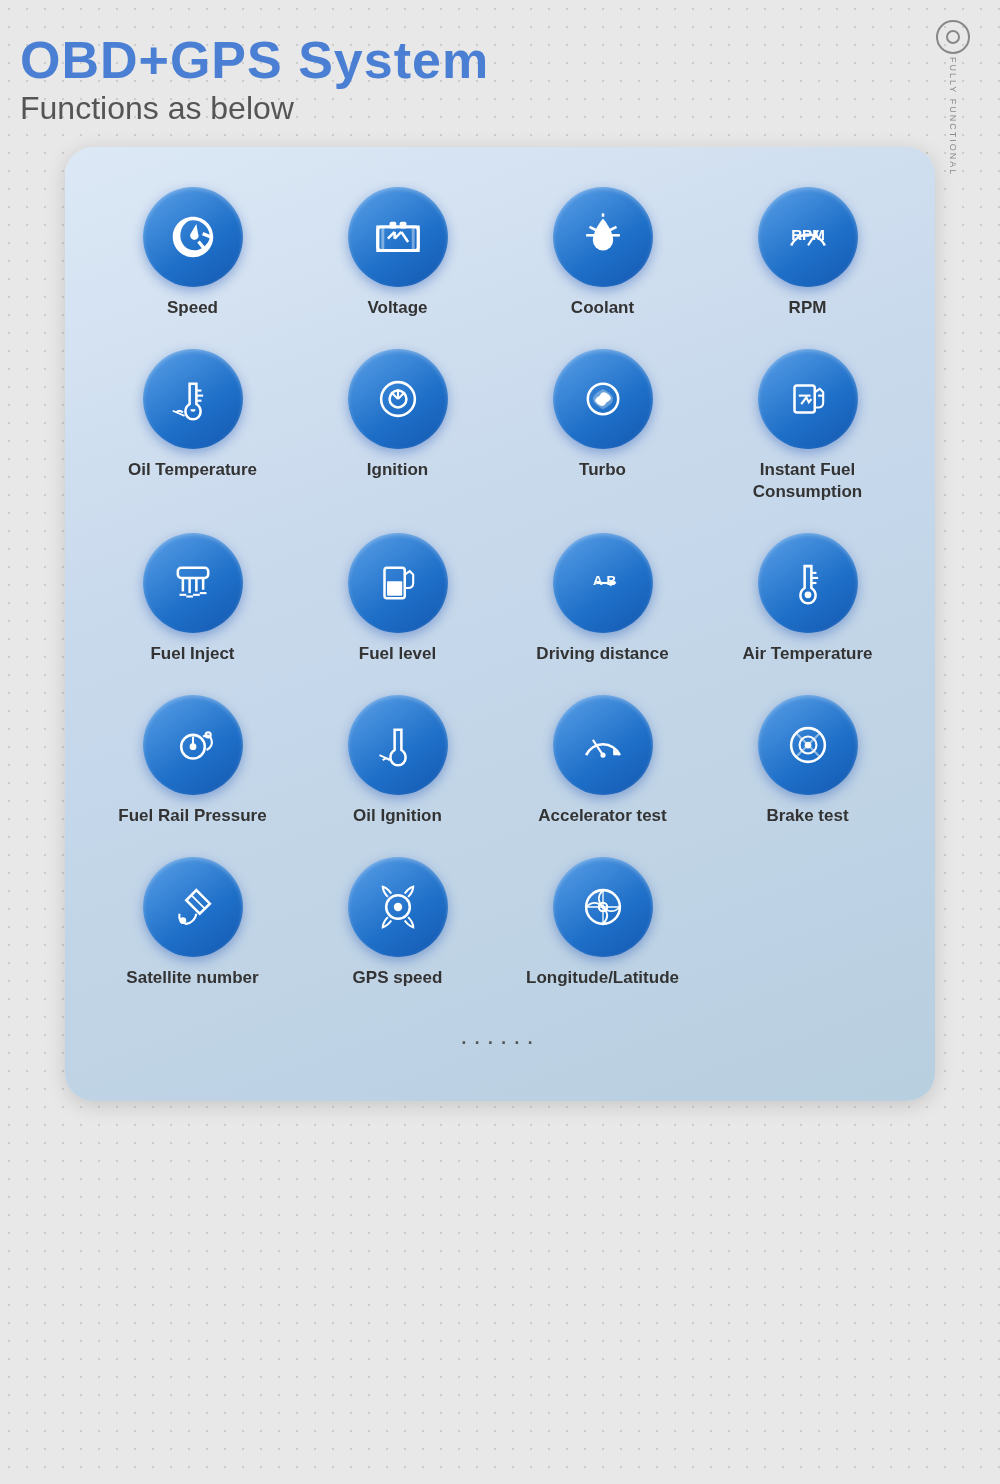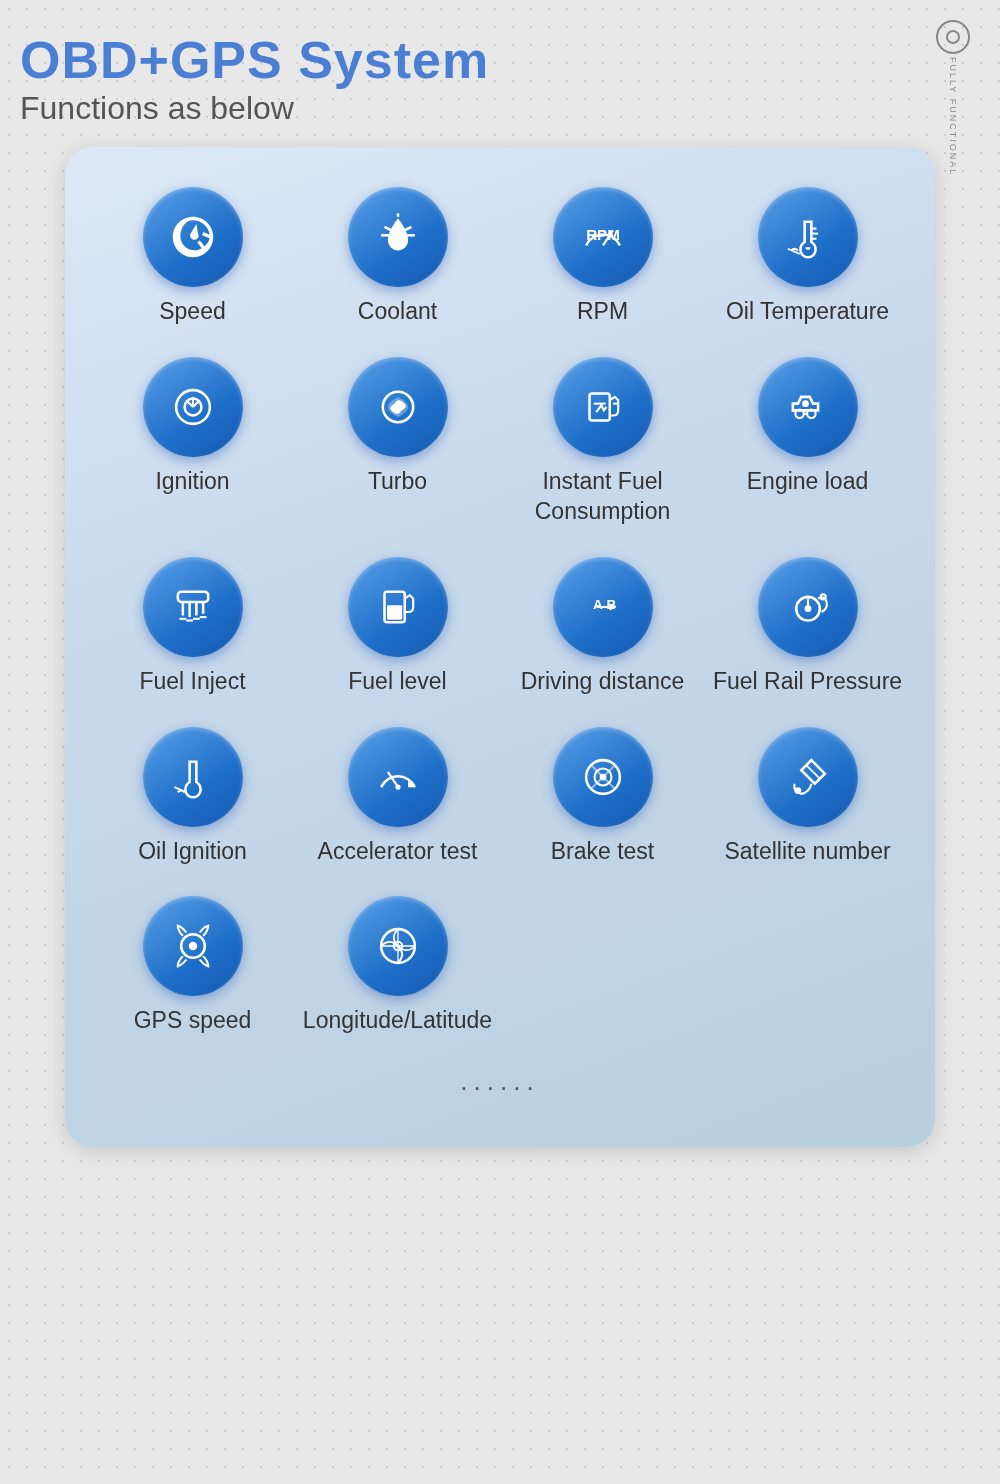--- a/index.html
+++ b/index.html
@@ -106,25 +106,25 @@
       flex-shrink: 0;
     }
 
     .icon-circle svg {
       width: 54px;
       height: 54px;
       fill: white;
     }
 
     .item-label {
-      font-size: 23px;
+      font-size: 17px;
       color: #333;
       text-align: center;
       line-height: 1.3;
-      font-weight: 400;
+      font-weight: 700;
     }
 
     .dots {
       text-align: center;
       font-size: 26px;
       color: #555;
       letter-spacing: 6px;
       margin-top: 30px;
     }
   </style>
@@ -145,20 +145,36 @@
 
 <div class="card">
   <div class="grid" id="icon-grid">
   <div class="item">
         <div class="icon-circle">
           <svg viewBox="0 0 64 64">
             <path d="M32 8C18.7 8 8 18.7 8 32s10.7 24 24 24 24-10.7 24-24S45.3 8 32 8zm0 4c10.1 0 18.4 7.5 19.8 17.2l-7.6-3.1-1.5 3.7 9 3.7c-.9 3.7-3.1 7-6.1 9.4l-5.5-6.8-3.1 2.5 5.4 6.7c-2.5 1.5-5.4 2.4-8.4 2.4-9.4 0-17-7.6-17-17S22.6 12 32 12zm-3 16.5l7-12 2 11.5a5 5 0 11-9 0.5z"></path>
           </svg>
         </div>
         <div class="item-label">Speed</div>
+      </div>
+      <div class="item">
+        <div class="icon-circle">
+          <svg viewBox="0 0 64 64">
+            <rect x="8" y="20" width="48" height="28" rx="4" ry="4" fill="none" stroke="white" stroke-width="3.5"></rect>
+            <rect x="22" y="14" width="8" height="8" rx="2"></rect>
+            <rect x="34" y="14" width="8" height="8" rx="2"></rect>
+            <line x1="20" y1="34" x2="28" y2="26" stroke="white" stroke-width="3"></line>
+            <line x1="28" y1="26" x2="28" y2="34" stroke="white" stroke-width="3"></line>
+            <line x1="28" y1="34" x2="36" y2="26" stroke="white" stroke-width="3"></line>
+            <line x1="36" y1="26" x2="44" y2="38" stroke="white" stroke-width="3"></line>
+            <path d="M8 20h48v28H8z" fill="none" stroke="white" stroke-width="3.5"></path>
+            <path d="M14 20v28M50 20v28" stroke="white" stroke-width="3.5" opacity="0.4"></path>
+          </svg>
+        </div>
+        <div class="item-label">Voltage</div>
       </div>
       <div class="item">
         <div class="icon-circle">
           <svg viewBox="0 0 64 64">
             <path d="M32 10 C32 10 20 24 20 36 a12 12 0 0 0 24 0 C44 24 32 10 32 10z" fill="white"></path>
             <line x1="16" y1="20" x2="24" y2="24" stroke="white" stroke-width="3"></line>
             <line x1="12" y1="30" x2="22" y2="30" stroke="white" stroke-width="3"></line>
             <line x1="48" y1="20" x2="40" y2="24" stroke="white" stroke-width="3"></line>
             <line x1="52" y1="30" x2="42" y2="30" stroke="white" stroke-width="3"></line>
             <line x1="32" y1="8" x2="32" y2="4" stroke="white" stroke-width="3"></line>
@@ -215,32 +231,20 @@
         <div class="icon-circle">
           <svg viewBox="0 0 64 64">
             <rect x="16" y="16" width="24" height="32" rx="3" fill="none" stroke="white" stroke-width="3"></rect>
             <path d="M40 24 L46 20 L50 24 L50 36 Q50 42 44 42 L40 42" fill="none" stroke="white" stroke-width="2.5"></path>
             <line x1="21" y1="28" x2="35" y2="28" stroke="white" stroke-width="2.5"></line>
             <path d="M24 38 L30 30 L33 36 L36 32" fill="none" stroke="white" stroke-width="2.5"></path>
             <line x1="44" y1="28" x2="50" y2="28" stroke="white" stroke-width="2.5"></line>
           </svg>
         </div>
         <div class="item-label">Instant Fuel Consumption</div>
-      </div>
-      <div class="item">
-        <div class="icon-circle">
-          <svg viewBox="0 0 64 64">
-            <path d="M14 36 L14 28 L20 28 L24 20 L34 20 L38 28 L44 28 L44 36z" fill="none" stroke="white" stroke-width="3"></path>
-            <circle cx="22" cy="40" r="5" fill="none" stroke="white" stroke-width="2.5"></circle>
-            <circle cx="36" cy="40" r="5" fill="none" stroke="white" stroke-width="2.5"></circle>
-            <line x1="27" y1="40" x2="31" y2="40" stroke="white" stroke-width="2.5"></line>
-            <circle cx="29" cy="28" r="4" fill="white"></circle>
-          </svg>
-        </div>
-        <div class="item-label">Engine load</div>
       </div>
       <div class="item">
         <div class="icon-circle">
           <svg viewBox="0 0 64 64">
             <rect x="14" y="14" width="36" height="12" rx="4" fill="none" stroke="white" stroke-width="3"></rect>
             <line x1="20" y1="26" x2="20" y2="42" stroke="white" stroke-width="3"></line>
             <line x1="28" y1="26" x2="28" y2="44" stroke="white" stroke-width="3"></line>
             <line x1="36" y1="26" x2="36" y2="42" stroke="white" stroke-width="3"></line>
             <line x1="44" y1="26" x2="44" y2="40" stroke="white" stroke-width="3"></line>
             <line x1="16" y1="46" x2="24" y2="46" stroke="white" stroke-width="2.5"></line>
@@ -268,20 +272,32 @@
             <text x="36" y="34" font-size="16" font-weight="bold" fill="white" font-family="Arial">B</text>
             <path d="M24 32 L40 32" fill="none" stroke="white" stroke-width="2.5"></path>
             <polygon points="40,28 48,32 40,36" fill="white"></polygon>
           </svg>
         </div>
         <div class="item-label">Driving distance</div>
       </div>
       <div class="item">
         <div class="icon-circle">
           <svg viewBox="0 0 64 64">
+            <path d="M32 12 L36 12 L36 38 C39 40 41 43 41 47 A9 9 0 0 1 23 47 C23 43 25 40 28 38 L28 12z" fill="none" stroke="white" stroke-width="3"></path>
+            <line x1="36" y1="20" x2="42" y2="20" stroke="white" stroke-width="2.5"></line>
+            <line x1="36" y1="26" x2="44" y2="26" stroke="white" stroke-width="2.5"></line>
+            <line x1="36" y1="32" x2="42" y2="32" stroke="white" stroke-width="2.5"></line>
+            <circle cx="32" cy="46" r="4" fill="white"></circle>
+          </svg>
+        </div>
+        <div class="item-label">Air Temperature</div>
+      </div>
+      <div class="item">
+        <div class="icon-circle">
+          <svg viewBox="0 0 64 64">
             <circle cx="32" cy="34" r="14" fill="none" stroke="white" stroke-width="3"></circle>
             <line x1="32" y1="34" x2="32" y2="22" stroke="white" stroke-width="2.5"></line>
             <circle cx="32" cy="34" r="4" fill="white"></circle>
             <path d="M44 22 Q52 18 54 26 Q56 34 48 38" fill="none" stroke="white" stroke-width="2.5"></path>
             <circle cx="50" cy="20" r="3" fill="none" stroke="white" stroke-width="2.5"></circle>
           </svg>
         </div>
         <div class="item-label">Fuel Rail Pressure</div>
       </div>
       <div class="item">

